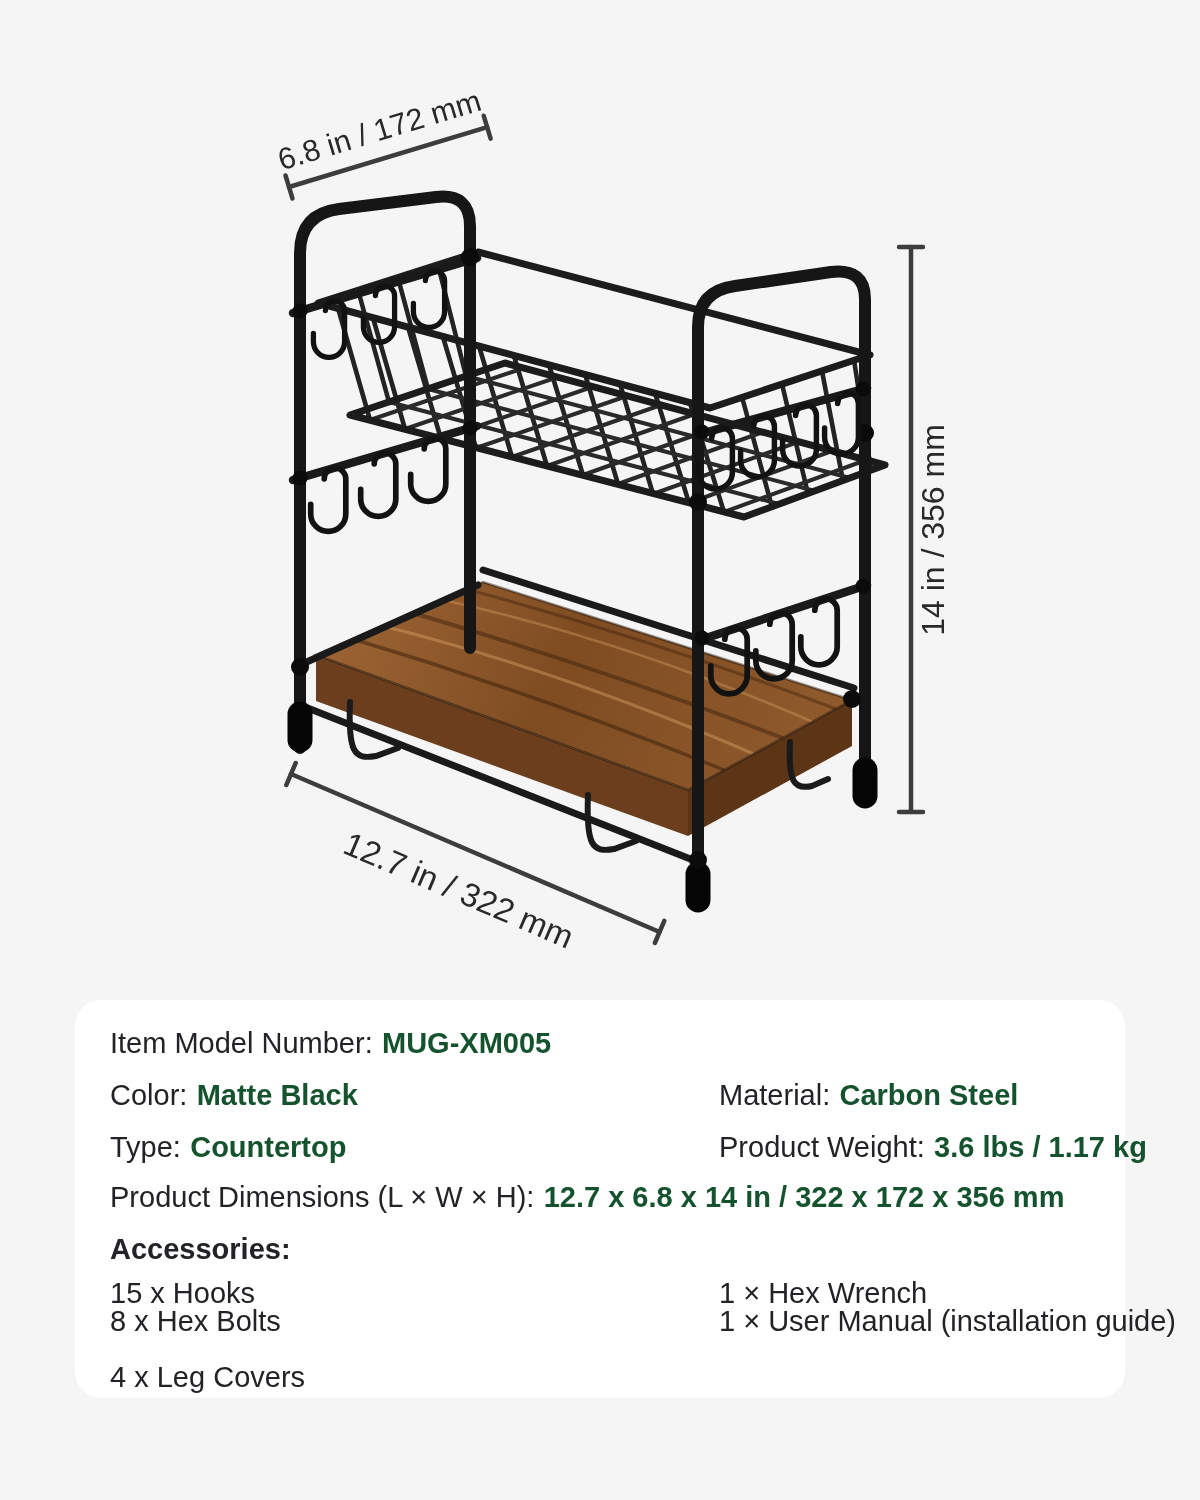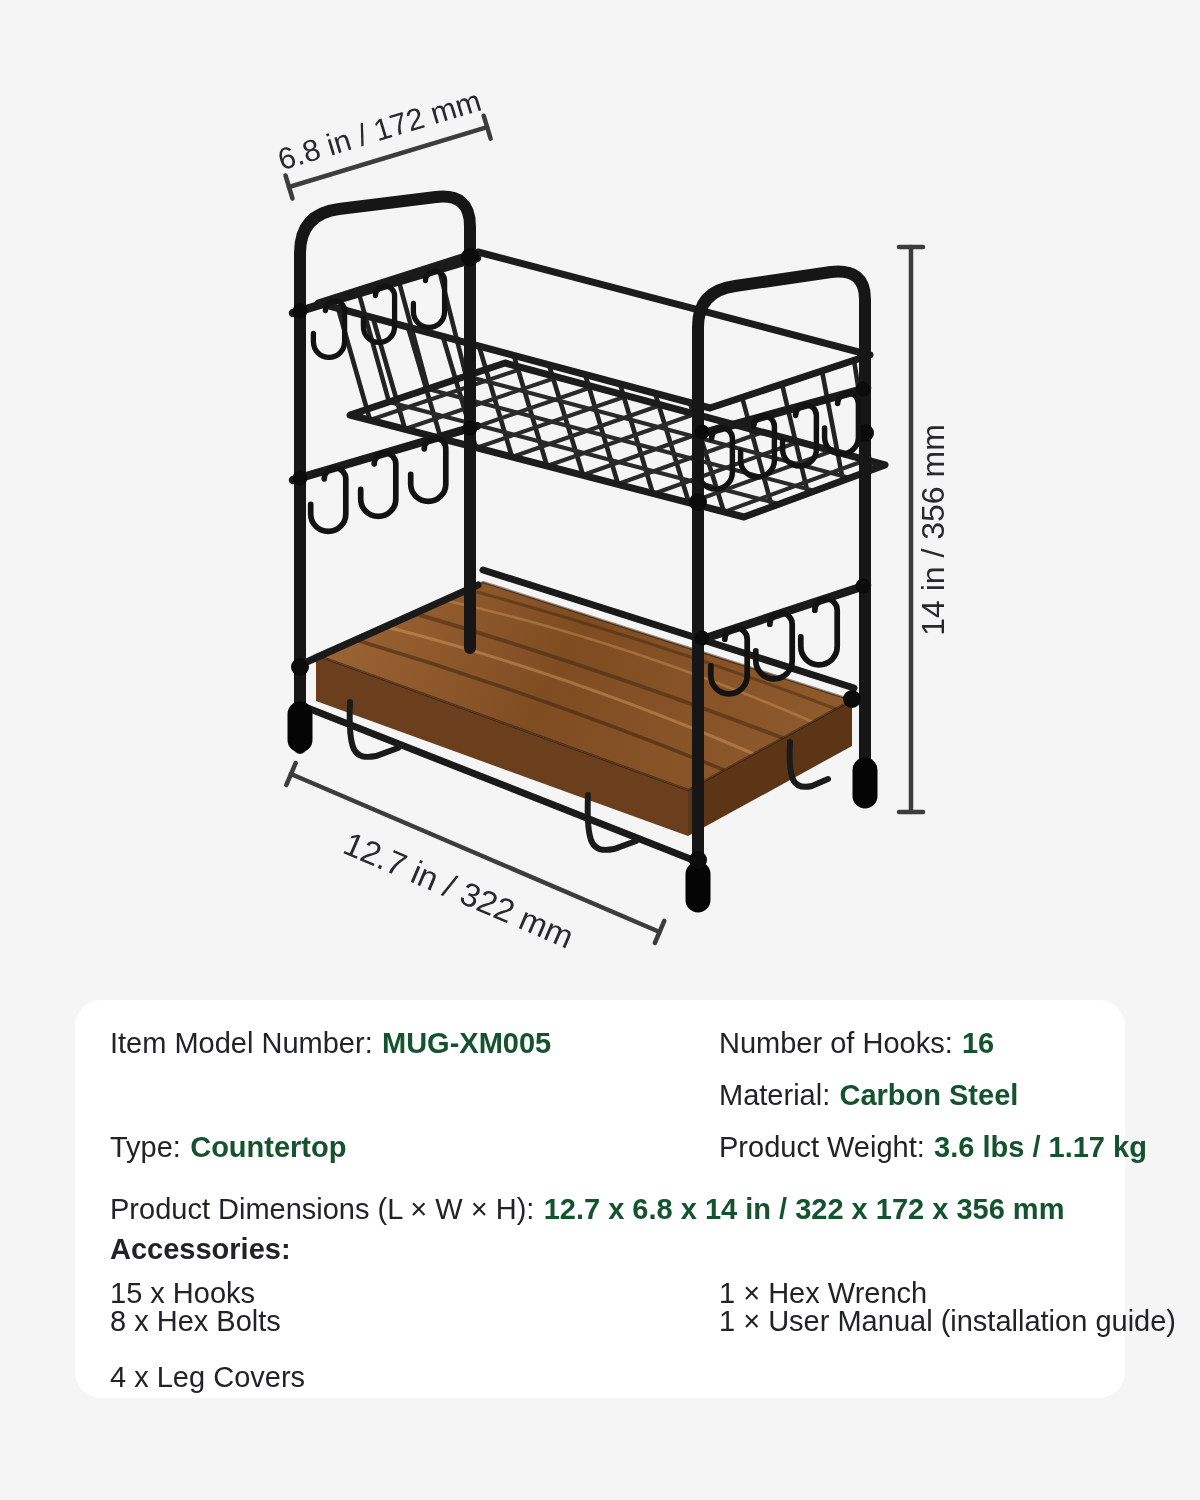--- a/index.html
+++ b/index.html
@@ -15,21 +15,21 @@
   .spec-card {
     position:absolute; left:75px; top:1000px; width:1050px; height:398px;
     background:#ffffff; border-radius:26px;
   }
   .line { position:absolute; font-size:29px; color:#222326; line-height:34px; white-space:nowrap; }
   .col-l { left:35px; }
   .col-r { left:644px; }
   .accent { color:#14532d; font-weight:700; margin-left:0.32em; }
   .bold-title { font-weight:700; }
   .r1 { top:26px; } .r2 { top:78px; } .r3 { top:130px;text-align:center; }
-  .r-dims { top:192px; }
+  .r-dims { top:180px; }
   .r-acc { top:232px;text-align:right; }
   .li1 { top:276px; } .li2 { top:304px; } .li3 { top:360px; }
 
   
   .tube   { fill:none; stroke:#161616; stroke-width:12; stroke-linecap:round; stroke-linejoin:round; }
   .rail   { fill:none; stroke:#1a1a1a; stroke-width:8.5; stroke-linecap:round; }
   .rail2  { fill:none; stroke:#1a1a1a; stroke-width:7; stroke-linecap:round; }
   .wire   { fill:none; stroke:#232323; stroke-width:4.6; stroke-linecap:round; }
   .wireB  { fill:none; stroke:#2a2a2a; stroke-width:4; stroke-linecap:round; }
   .rim    { fill:none; stroke:#1c1c1c; stroke-width:7; stroke-linejoin:round; }
@@ -186,24 +186,24 @@
       <line class="dimln" x1="401" y1="-12" x2="401" y2="12"></line>
       <text class="dimtx" x="200" y="52" font-size="33" text-anchor="middle">12.7 in / 322 mm</text>
     </g>
   </svg>
 
   <div class="spec-card">
 
     <div class="line col-l r1">
       <span>Item Model Number:</span><span class="accent">MUG-XM005</span>
     </div>
-    <div class="line col-r r1">
-      <span>Number of Hooks:</span><span class="accent">16</span>
-    </div>
-
+
+    <div class="line col-l r2">
+      <span>Color:</span><span class="accent">Matte Black</span>
+    </div>
     <div class="line col-r r2">
       <span>Material:</span><span class="accent">Carbon Steel</span>
     </div>
 
     <div class="line col-l r3">
       <span>Type:</span><span class="accent">Countertop</span>
     </div>
     <div class="line col-r r3">
       <span>Product Weight:</span><span class="accent">3.6 lbs / 1.17 kg</span>
     </div>

